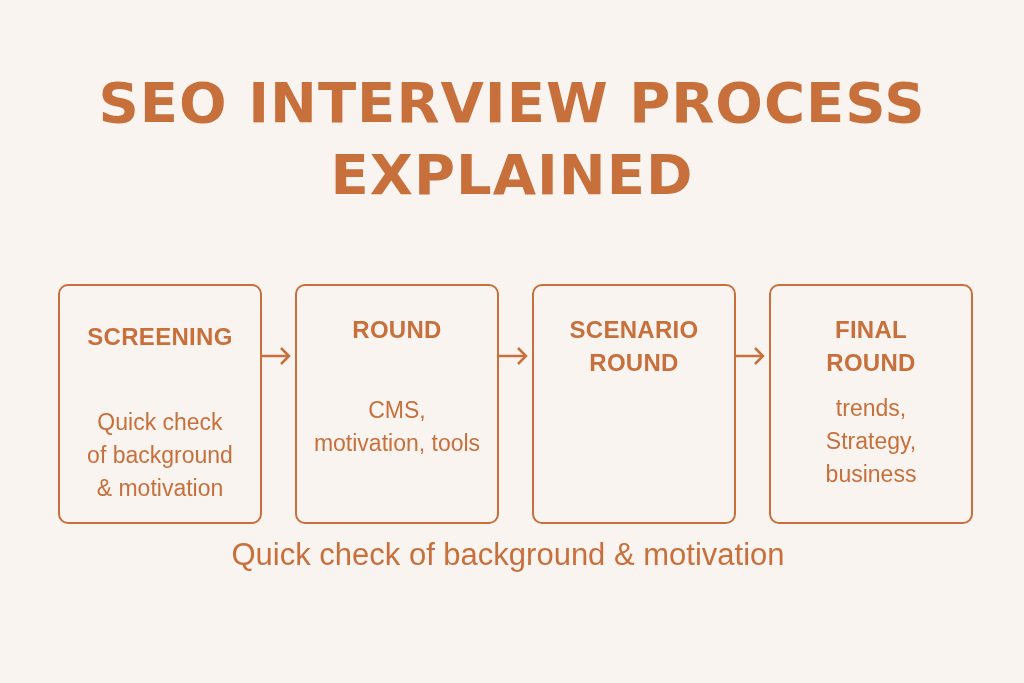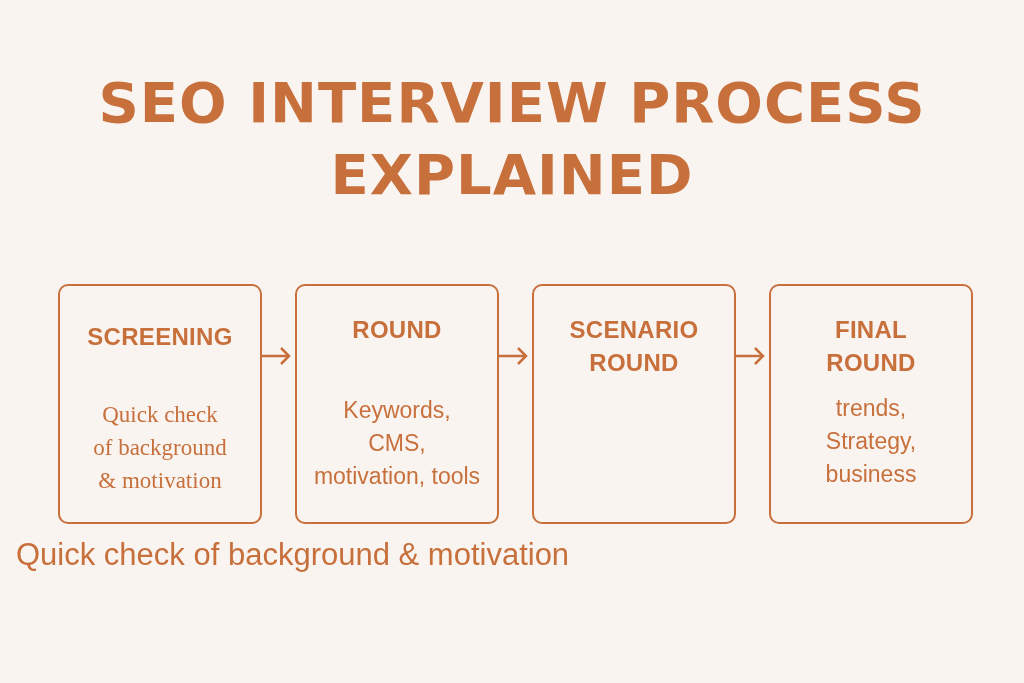--- a/index.html
+++ b/index.html
@@ -32,54 +32,53 @@
     color:#c7703c; letter-spacing:0.3px;
   }
   .card .desc {
     position:absolute; left:0; right:0;
     font-size:23px; line-height:33px; color:#c7703c;
   }
   .arrow {
     position:absolute; top:346px; width:30px; height:20px;
   }
   .caption {
-    position:absolute; left:16px; top:534px; width:1000px;
-    font-size:31px; line-height:42px; color:#c7703c;
+    position:absolute; left:8px; top:534px; width:1000px;
+    text-align:center; font-size:31px; line-height:42px; color:#c7703c;
   }
 </style>
 </head>
 <body>
 
 <div class="title">
   <div>SEO INTERVIEW PROCESS</div>
   <div>EXPLAINED</div>
 </div>
 
 <div class="card" style="left:58px;">
   <div class="head" style="top:34px;">
     <div>SCREENING</div>
   </div>
-  <div class="desc" style="top:112px;font-family:Liberation Serif, serif;">
+  <div class="desc" style="top:120px;">
     <div>Quick check</div>
     <div>of background</div>
     <div>&amp; motivation</div>
   </div>
 </div>
 
 <svg class="arrow" style="left:262px;" viewBox="0 0 30 20">
   <line x1="0" y1="10" x2="27" y2="10" stroke="#c7703c" stroke-width="2.5"></line>
   <polyline points="19,2 27,10 19,18" fill="none" stroke="#c7703c" stroke-width="2.5"></polyline>
 </svg>
 
 <div class="card" style="left:295px;">
   <div class="head" style="top:27px;">
     <div>ROUND</div>
   </div>
   <div class="desc" style="top:108px;">
-    <div>Keywords,</div>
     <div>CMS,</div>
     <div>motivation, tools</div>
   </div>
 </div>
 
 <svg class="arrow" style="left:499px;" viewBox="0 0 30 20">
   <line x1="0" y1="10" x2="27" y2="10" stroke="#c7703c" stroke-width="2.5"></line>
   <polyline points="19,2 27,10 19,18" fill="none" stroke="#c7703c" stroke-width="2.5"></polyline>
 </svg>
 

